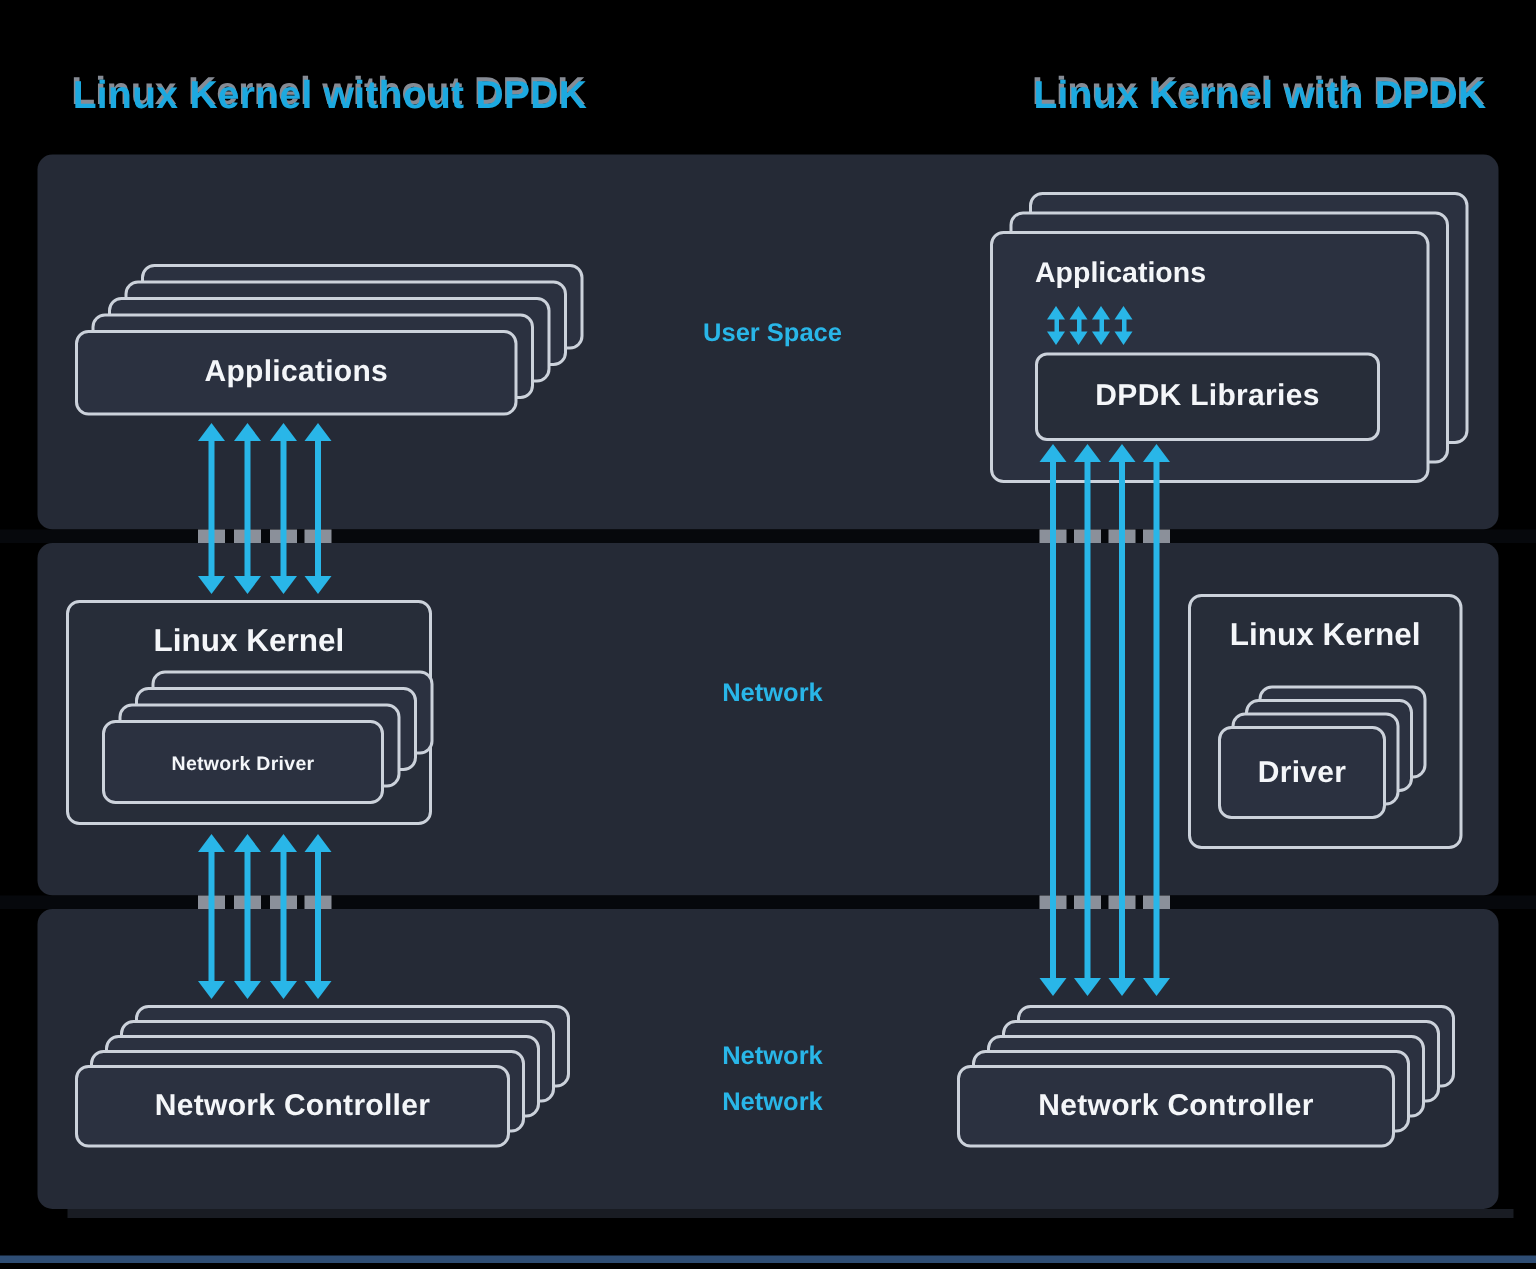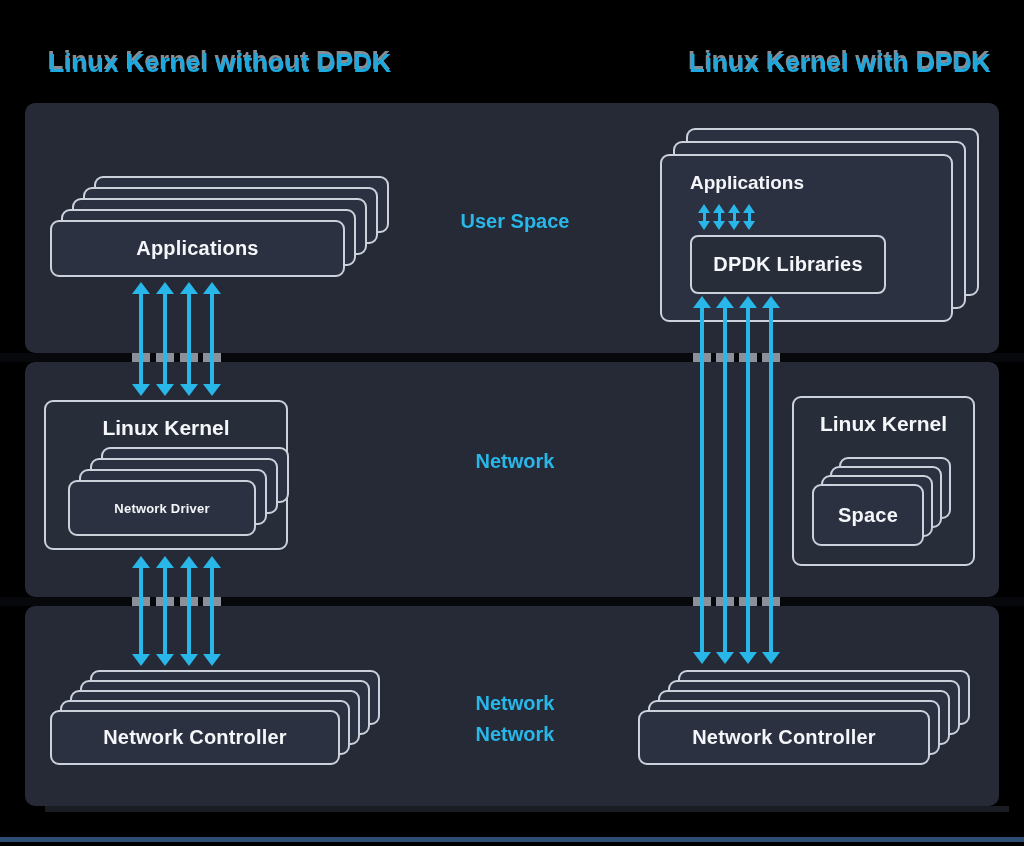--- a/index.html
+++ b/index.html
@@ -38,21 +38,21 @@
   .divider{position:absolute;left:0;width:1024px;height:9px;background:var(--divider);z-index:3;}
   .divider-1{top:353px;}
   .divider-2{top:597px;}
   .patch{position:absolute;top:0;height:100%;width:18px;background:var(--patch);}
 
   .band-shadow{position:absolute;left:45px;top:806px;width:964px;height:6px;background:#262b35;opacity:.65;}
   .bottom-line{position:absolute;left:0;top:837px;width:1024px;height:5px;background:var(--bottom_line);}
 
   .band-label{
     position:absolute;left:415px;width:200px;text-align:center;
-    color:var(--accent);font-size:20px;font-weight:700;line-height:31px;z-index:4;
+    color:var(--accent);font-size:17px;font-weight:700;line-height:31px;z-index:4;
   }
   .label-user{top:206px;}
   .label-kernel{top:446px;}
   .label-hw{top:688px;}
 
   .stack{position:absolute;z-index:5;}
   .card{
     position:absolute;background:var(--card_bg);
     border:2px solid var(--card_border);border-radius:9px;
   }
@@ -64,21 +64,21 @@
     border:2px solid var(--card_border);border-radius:9px;z-index:5;
   }
   .box-title{
     position:absolute;top:14px;left:0;width:100%;text-align:center;
     color:var(--text);font-size:21px;font-weight:700;
   }
 
   
   .apps-right-label{position:absolute;left:28px;top:16px;color:var(--text);font-size:19px;font-weight:700;}
   .dpdk-box{
-    position:absolute;left:28px;top:79px;width:196px;height:59px;
+    position:absolute;left:28px;top:79px;width:230px;height:59px;
     background:var(--box_bg);border:2px solid var(--card_border);border-radius:8px;
     display:flex;align-items:center;justify-content:center;
   }
 
   
   .arrow{position:absolute;width:18px;z-index:6;}
   .arrow::before{
     content:"";position:absolute;top:0;left:0;
     border-left:9px solid transparent;border-right:9px solid transparent;
     border-bottom:12px solid var(--accent);
@@ -236,21 +236,21 @@
       <span class="shaft"></span>
     </div>
 
   <div class="box" style="left:792px;top:396px;width:183px;height:170px">
     <div class="box-title">Linux Kernel</div>
     <div class="stack" style="left:18px;top:86px;">
       <div class="card" style="left:27px;top:-27px;width:112px;height:62px"></div>
       <div class="card" style="left:18px;top:-18px;width:112px;height:62px"></div>
       <div class="card" style="left:9px;top:-9px;width:112px;height:62px"></div>
       <div class="card front" style="left:0;top:0;width:112px;height:62px">
-        <span class="card-label">Space</span>
+        <span class="card-label">Driver</span>
       </div>
     </div>
   </div>
 
   <div class="stack" style="left:638px;top:710px;">
     <div class="card" style="left:40px;top:-40px;width:292px;height:55px"></div>
     <div class="card" style="left:30px;top:-30px;width:292px;height:55px"></div>
     <div class="card" style="left:20px;top:-20px;width:292px;height:55px"></div>
     <div class="card" style="left:10px;top:-10px;width:292px;height:55px"></div>
     <div class="card front" style="left:0;top:0;width:292px;height:55px">

